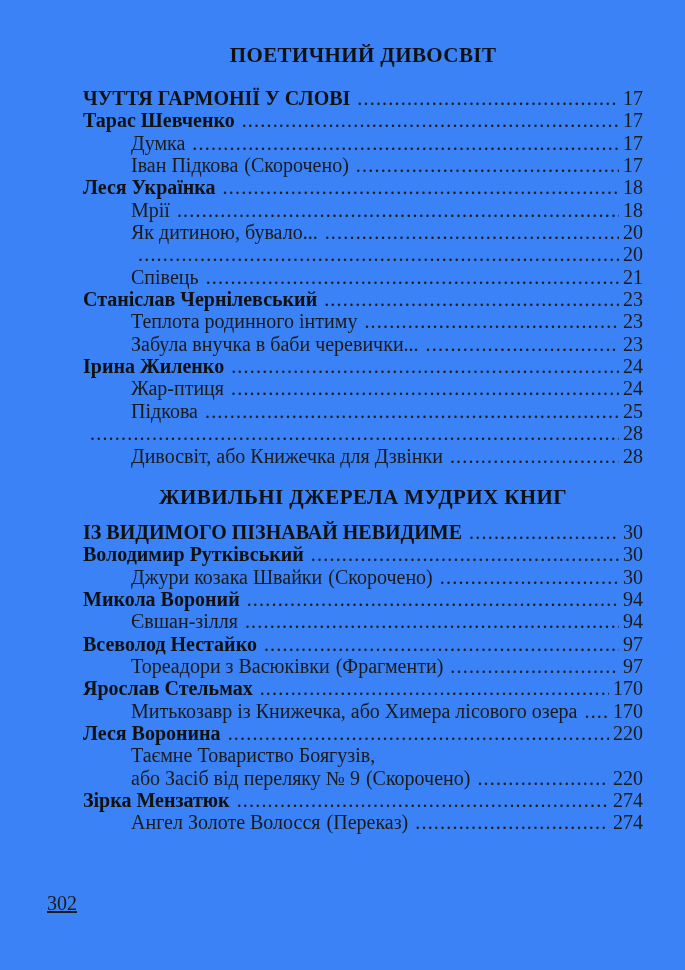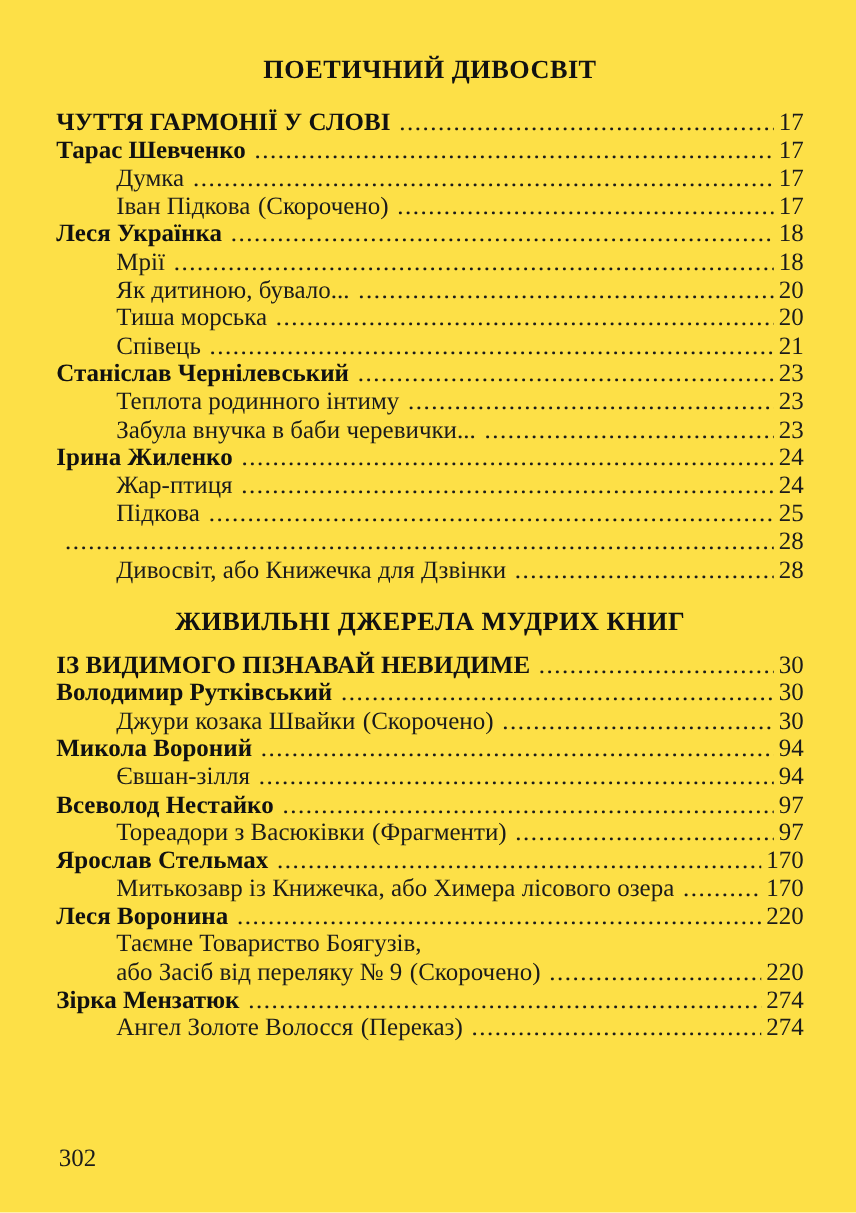--- a/index.html
+++ b/index.html
@@ -4,26 +4,27 @@
 <style>
   html, body {
     margin: 0;
     padding: 0;
     background: #ffffff;
   }
   .page {
     position: relative;
     width: 685px;
     height: 970px;
-    background: #fde047;
+    background: #3b82f6;
     color: #1b1b1b;
     font-family: "Liberation Serif", "DejaVu Serif", serif;
     font-size: 20px;
     overflow: hidden;
     box-sizing: border-box;
+    padding-left: 38px;
   }
   .content {
     padding: 42px 42px 0 45px;
   }
   .heading {
     margin: 0;
     text-align: center;
     font-size: 21px;
     font-weight: bold;
     letter-spacing: 0.4px;
@@ -69,23 +70,24 @@
     content: "..................................................................................................................................................................................................................";
     letter-spacing: 1.2px;
   }
   .pg {
     flex: 0 0 auto;
     text-align: center;
   }
   .pagenum {
     position: absolute;
     left: 47px;
-    top: 916px;
+    top: 892px;
     font-size: 20px;
     color: #1b1b1b;
+    text-decoration: underline;
   }
 </style>
 </head>
 <body>
 
 <div class="page">
   <div class="content">
     <h1 class="heading title">ПОЕТИЧНИЙ ДИВОСВІТ</h1>
     <div class="entries" id="entries-0">
         <div class="row lvl0 bold">
@@ -118,21 +120,20 @@
           <span class="lbl">Мрії</span>
           <span class="dots"></span>
           <span class="pg">18</span>
         </div>
         <div class="row lvl1">
           <span class="lbl">Як дитиною, бувало...</span>
           <span class="dots"></span>
           <span class="pg">20</span>
         </div>
         <div class="row lvl1">
-          <span class="lbl">Тиша морська</span>
           <span class="dots"></span>
           <span class="pg">20</span>
         </div>
         <div class="row lvl1">
           <span class="lbl">Співець</span>
           <span class="dots"></span>
           <span class="pg">21</span>
         </div>
         <div class="row lvl0 bold">
           <span class="lbl">Станіслав Чернілевський</span>

